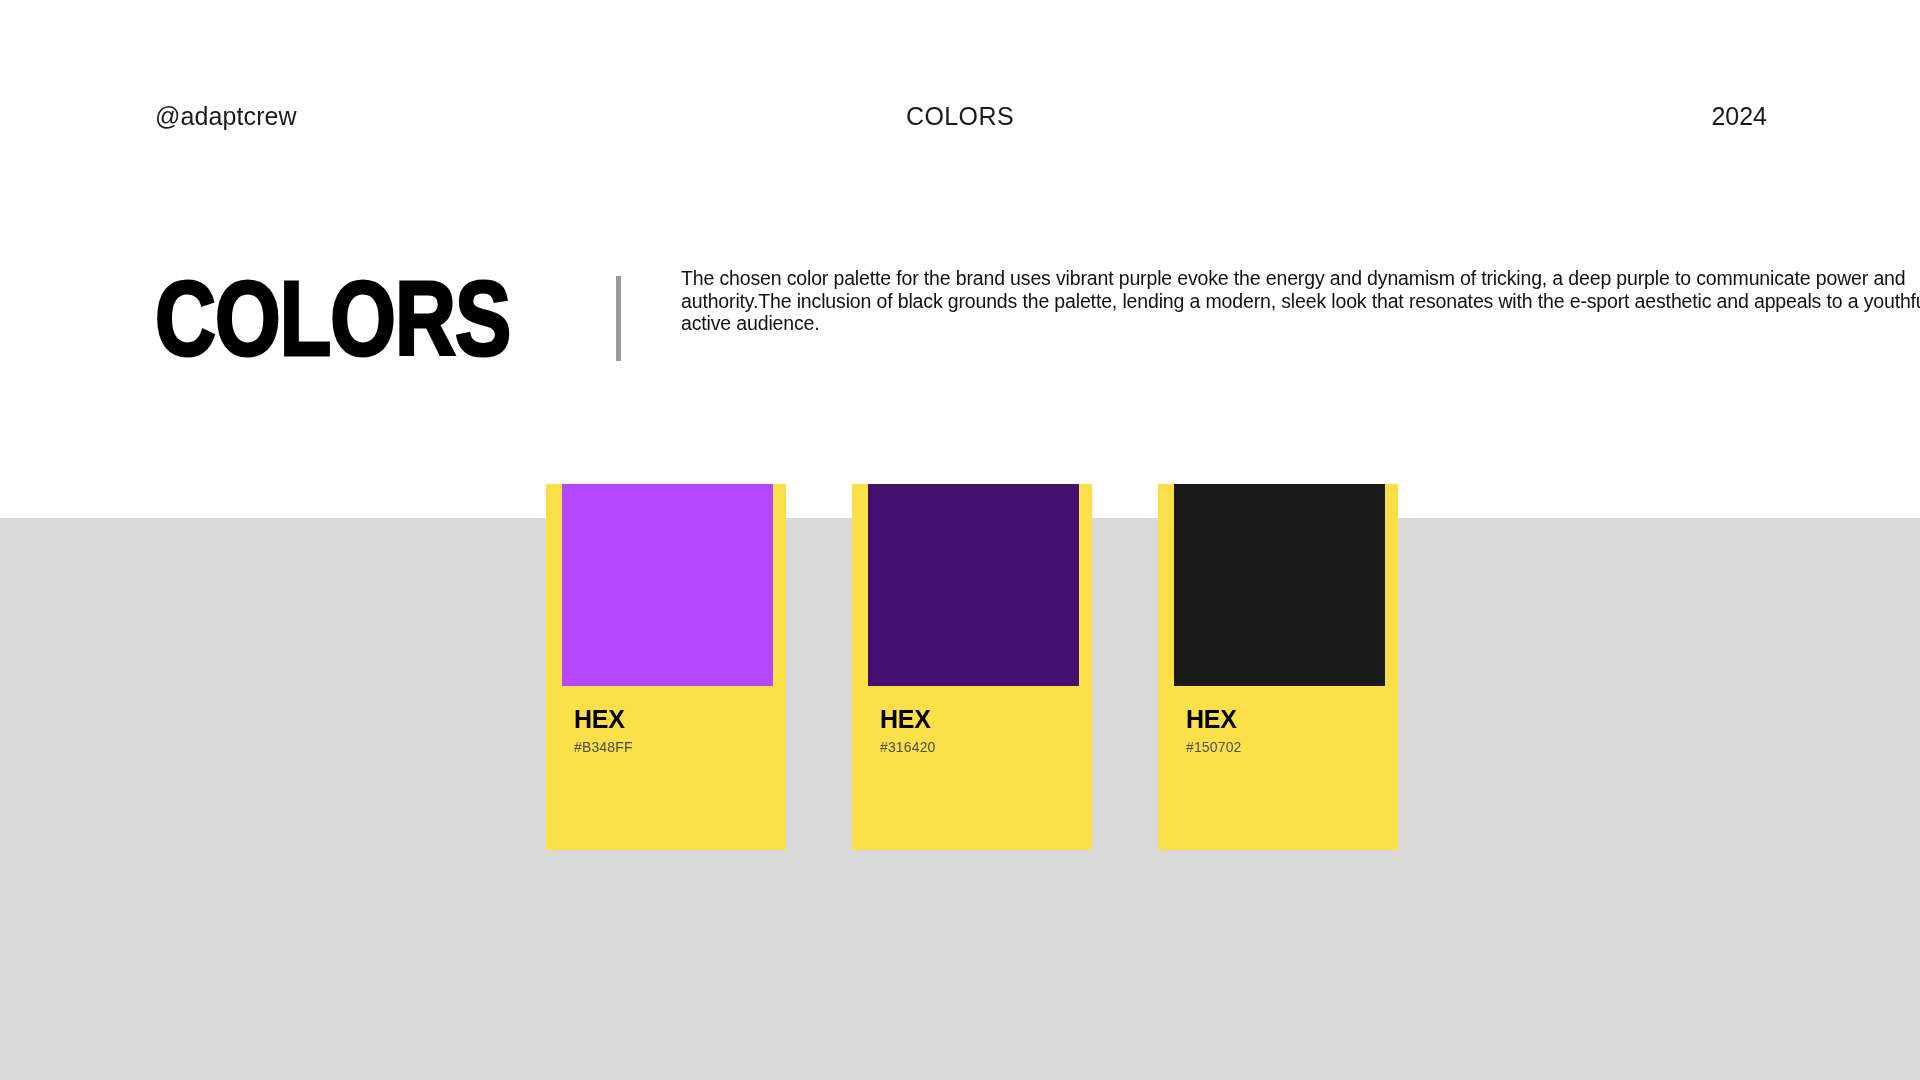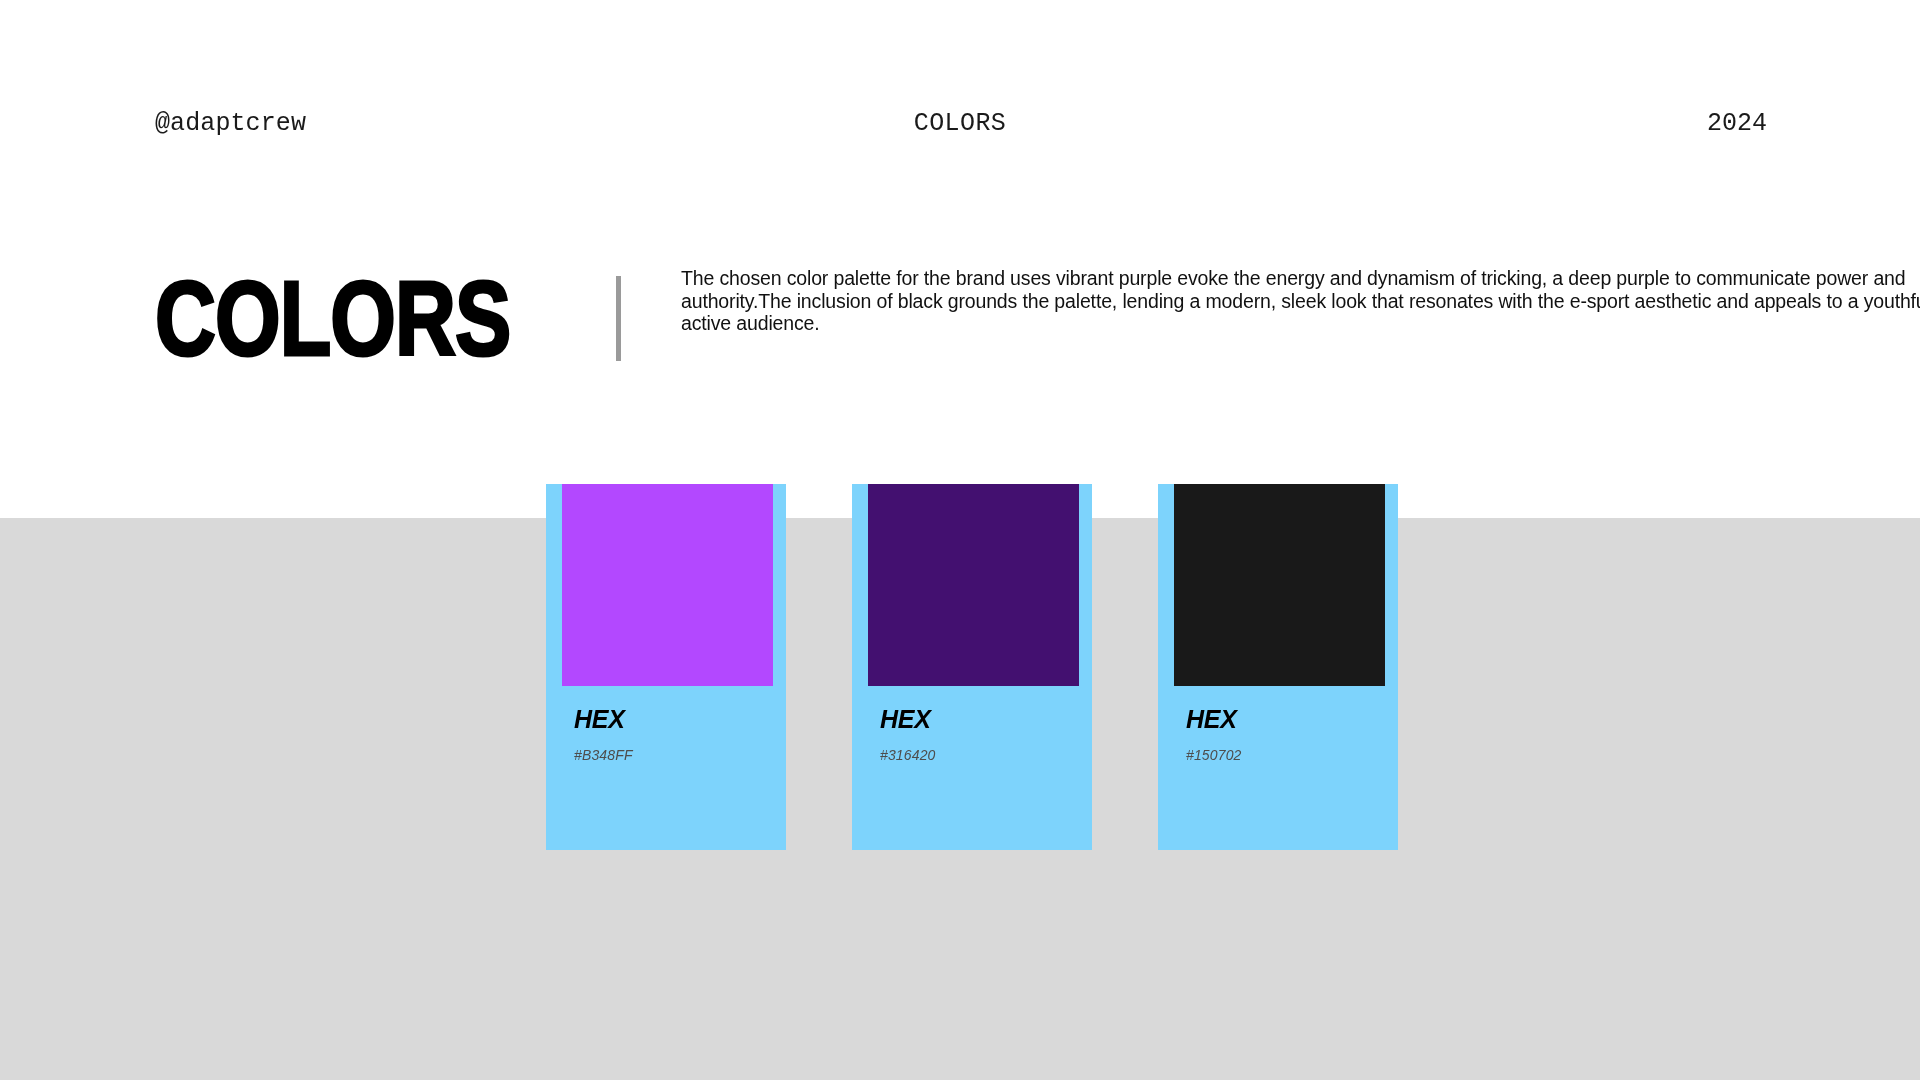--- a/index.html
+++ b/index.html
@@ -34,24 +34,23 @@
     top: 518px;
     width: 1920px;
     height: 562px;
     background: #d9d9d9;
   }
 
   
   .top-bar {
     position: absolute;
     left: 0;
-    top: 105px;
+    top: 97px;
     width: 1920px;
     height: 38px;
-    font-family: Liberation Mono, monospace;
   }
 
   .top-handle {
     position: absolute;
     left: 155px;
     top: 0;
     font-size: 25px;
     line-height: 38px;
     letter-spacing: 0.1px;
     color: #1a1a1a;
@@ -135,22 +134,21 @@
     top: 484px;
     width: 860px;
     height: 366px;
   }
 
   .card {
     position: absolute;
     top: 0;
     width: 240px;
     height: 366px;
-    background: #7dd3fc;
-    font-style: italic;
+    background: #fde047;
   }
 
   .card-1 { left: 0px; }
   .card-2 { left: 306px; }
   .card-3 { left: 612px; }
 
   .card-swatch {
     position: absolute;
     left: 16px;
     top: 0;
@@ -167,21 +165,21 @@
 
   .card-label {
     font-size: 25px;
     font-weight: 700;
     letter-spacing: -0.2px;
     line-height: 30px;
     color: #000000;
   }
 
   .card-hex {
-    margin-top: 12px;
+    margin-top: 4px;
     font-size: 14px;
     line-height: 18px;
     letter-spacing: 0.15px;
     color: #4d4d4d;
   }
 </style>
 </head>
 <body>
 
 <div class="stage">

